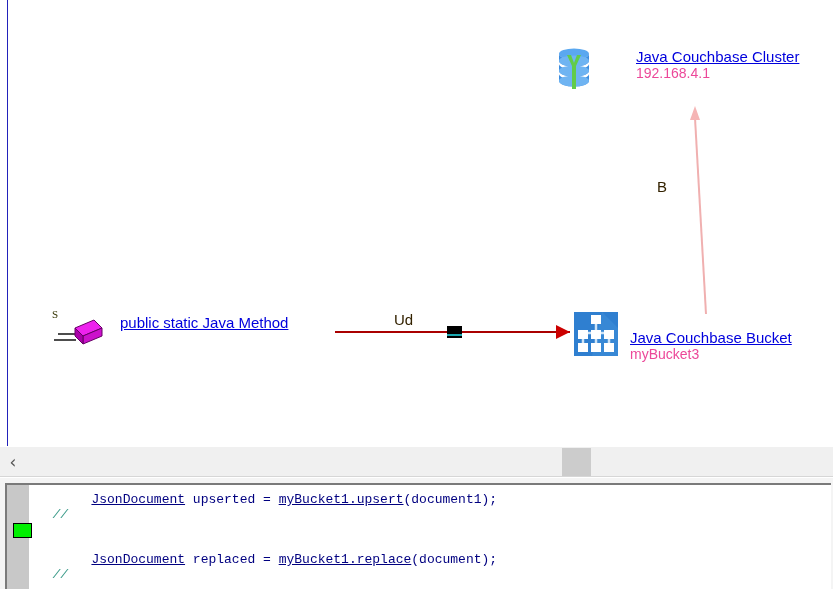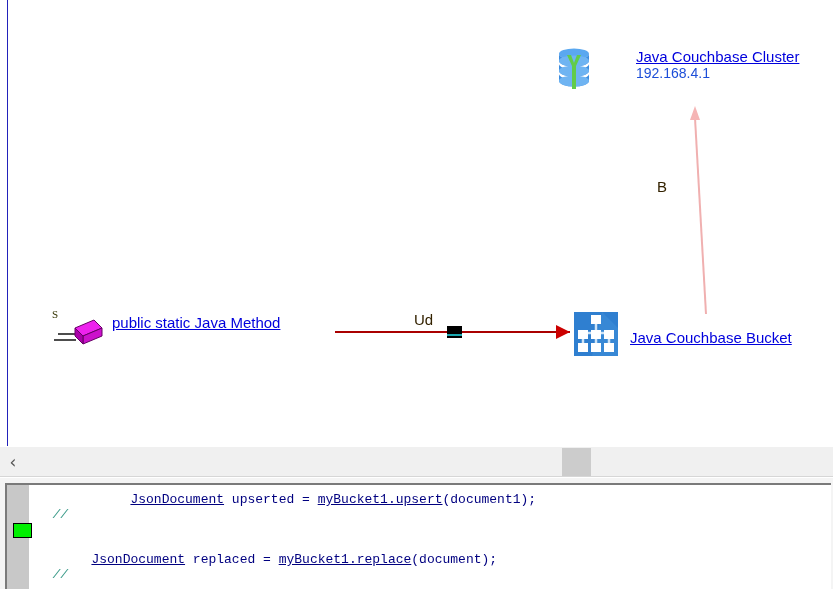--- a/index.html
+++ b/index.html
@@ -34,21 +34,21 @@
   .node { position: absolute; }
   .node-title {
     color: #0000dd;
     text-decoration: underline;
     font-size: 15px;
     font-family: "Liberation Sans", sans-serif;
     white-space: nowrap;
     line-height: 17px;
   }
   .node-sub {
-    color: #1d4ed8;
+    color: #ec4899;
     font-size: 14px;
     font-family: "Liberation Sans", sans-serif;
     white-space: nowrap;
     line-height: 16px;
   }
 
   
   #cluster-node { left: 552px; top: 46px; }
   #cluster-icon {
     position: absolute; left: 0; top: 0;
@@ -64,21 +64,21 @@
   }
   #bucket-text { position: absolute; left: 58px; top: 19px; }
 
   
   #method-node { left: 50px; top: 306px; }
   #method-icon {
     position: absolute; left: 0; top: 0;
     width: 54px; height: 46px;
   }
   #method-text { position: absolute; left: 58px; top: 8px; }
-  #method-title { padding-left: 4px; }
+  #method-title { padding-left: 4px; margin-left: 8px; }
 
   
   #edge-ud-line {
     position: absolute;
     left: 335px; top: 331px;
     width: 235px; height: 2px;
     background: #aa0000;
   }
   #edge-ud-arrow {
     position: absolute;
@@ -95,21 +95,21 @@
     background: #000000;
   }
   #edge-ud-marker-band {
     position: absolute;
     left: 447px; top: 334px;
     width: 15px; height: 2px;
     background: #1aa8b0;
   }
   #edge-ud-label {
     position: absolute;
-    left: 414px; top: 311px;
+    left: 394px; top: 311px;
     font-size: 15px;
     color: #332200;
     font-family: "Liberation Sans", sans-serif;
   }
 
   #edge-b-line {
     position: absolute;
     left: 690px; top: 106px;
     width: 20px; height: 208px;
   }
@@ -250,20 +250,21 @@
       <rect x="19" y="5" width="10" height="9" fill="#ffffff"></rect>
       <rect x="19" y="20" width="10" height="9" fill="#ffffff"></rect>
       <rect x="6" y="20" width="10" height="9" fill="#ffffff"></rect>
       <rect x="32" y="20" width="10" height="9" fill="#ffffff"></rect>
       <rect x="6" y="33" width="10" height="9" fill="#ffffff"></rect>
       <rect x="19" y="33" width="10" height="9" fill="#ffffff"></rect>
       <rect x="32" y="33" width="10" height="9" fill="#ffffff"></rect>
     </svg>
     <div id="bucket-text">
       <div class="node-title">Java Couchbase Bucket</div>
+      <div class="node-sub">myBucket3</div>
     </div>
   </div>
 
   <div class="node" id="method-node">
     <svg id="method-icon" viewBox="0 0 54 46">
       <text x="2" y="12" font-family="Liberation Serif, serif" font-size="11" fill="#333300">S</text>
       <line x1="8" y1="28" x2="26" y2="28" stroke="#000000" stroke-width="1.4"></line>
       <line x1="4" y1="34" x2="26" y2="34" stroke="#000000" stroke-width="1.4"></line>
       <polygon points="25,22 44,14 52,22 33,30" fill="#ee22ee" stroke="#660066" stroke-width="1"></polygon>
       <polygon points="33,30 52,22 52,30 33,38" fill="#cc11cc" stroke="#660066" stroke-width="1"></polygon>
@@ -279,20 +280,20 @@
 <div id="hscroll">
   <div id="hscroll-left-btn">‹</div>
   <div id="hscroll-thumb"></div>
 </div>
 
 <div id="editor"></div>
 <div id="editor-inner">
   <div id="gutter"></div>
   <div id="breakpoint-marker"></div>
   <div id="code-area">
-      <div class="code-line" style="top: 7px; padding-left: 39px;"><span class="plain">        </span><span class="u">JsonDocument</span><span class="plain"> upserted = </span><span class="u">myBucket1.upsert</span><span class="plain">(document1);</span></div>
+      <div class="code-line" style="top: 7px;"><span class="plain">        </span><span class="u">JsonDocument</span><span class="plain"> upserted = </span><span class="u">myBucket1.upsert</span><span class="plain">(document1);</span></div>
       <div class="code-line" style="top: 22px;"><span class="plain">   </span><span class="cmt">//</span></div>
       <div class="code-line" style="top: 37px;"></div>
       <div class="code-line" style="top: 67px;"><span class="plain">        </span><span class="u">JsonDocument</span><span class="plain"> replaced = </span><span class="u">myBucket1.replace</span><span class="plain">(document);</span></div>
       <div class="code-line" style="top: 82px;"><span class="plain">   </span><span class="cmt">//</span></div>
       <div class="code-line" style="top: 97px;"></div>
     </div>
 </div>
 
 </body></html>

